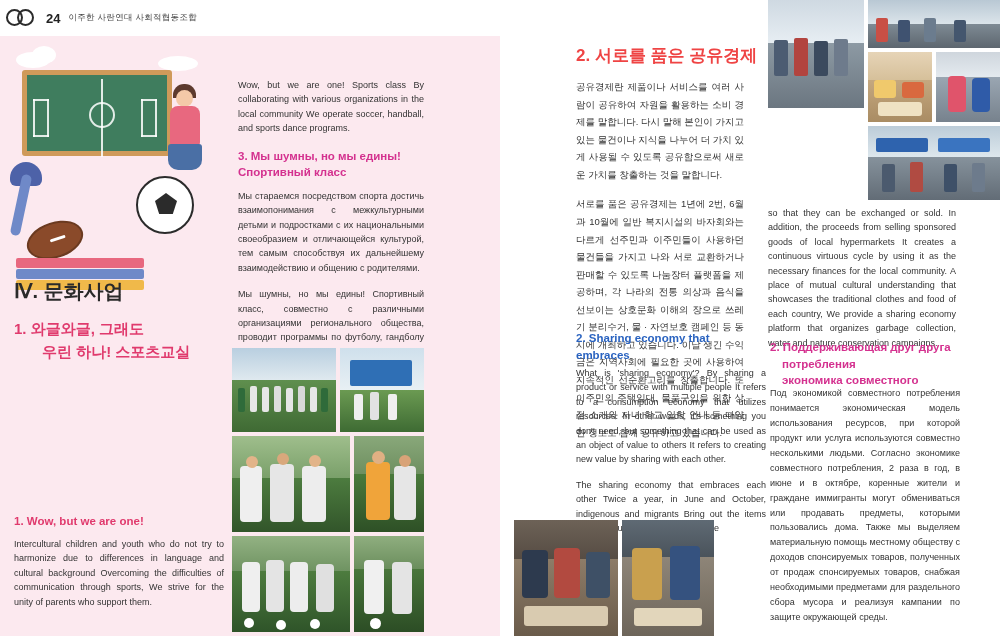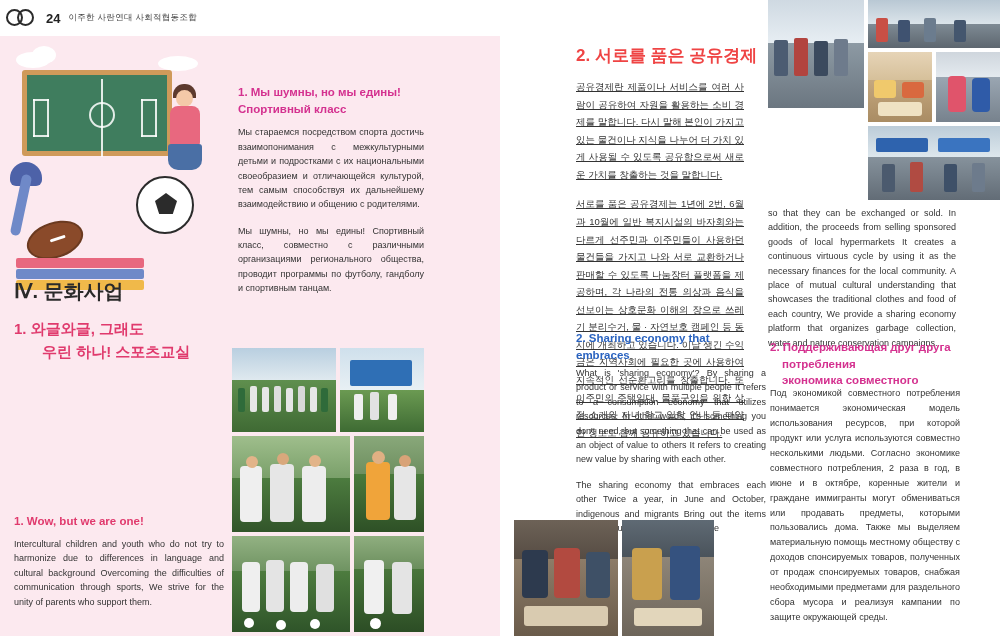--- a/index.html
+++ b/index.html
@@ -145,21 +145,21 @@
     background:#ffffff;
   }
   .r-title {
     position:absolute; left:76px; top:44px; width:220px;
     font-size:17px; font-weight:bold; color:#ef4444;
   }
   .r-ko {
     position:absolute; left:76px; top:78px; width:180px;
     font-size:9.5px; line-height:1.85; color:#333; text-align:justify;
   }
-  .r-ko p { margin:0 12px 12px 0;text-decoration:underline; }
+  .r-ko p { margin:0 12px 12px 0; }
   .r-en-right {
     position:absolute; left:268px; top:206px; width:188px;
     font-size:9px; line-height:1.6; color:#333; text-align:justify;
   }
   .r-en-right p { margin:0 0 10px 0; }
   .r-sub-en {
     position:absolute; left:76px; top:330px; width:190px;
     font-size:11.5px; font-weight:bold; color:#2a63c0; line-height:1.45;
   }
   .r-sub-en .l2 { display:block; padding-left:14px; }
@@ -238,22 +238,23 @@
       <span class="l2">우린 하나! 스포츠교실</span>
     </div>
 
 
     <div class="sub-en-title">1. Wow, but we are one!</div>
     <div class="en-body">
       <p style="margin:0;">Intercultural children and youth who do not try to harmonize due to differences in language and cultural background Overcoming the difficulties of communication through sports, We strive for the unity of parents who support them.</p>
     </div>
 
     <div class="col2">
+      <p>Wow, but we are one! Sports class By collaborating with various organizations in the local community We operate soccer, handball, and sports dance programs.</p>
       <div class="ru-title">
-        <span>1. Мы шумны, но мы едины!</span><br>
+        <span>3. Мы шумны, но мы едины!</span><br>
         <span>Спортивный класс</span>
       </div>
       <div class="ru-body">
         <p>Мы стараемся посредством спорта достичь взаимопонимания с межкультурными детьми и подростками с их национальными своеобразием и отличающейся культурой, тем самым способствуя их дальнейшему взаимодействию и общению с родителями.</p>
         <p>Мы шумны, но мы едины! Спортивный класс, совместно с различными организациями регионального общества, проводит программы по футболу, гандболу и спортивным танцам.</p>
       </div>
     </div>
 
     <div class="photo" style="left:232px; top:348px; width:104px; height:84px;">
       <div class="sky" style="background:linear-gradient(#b9cfe0,#dfe9ef);"></div>

